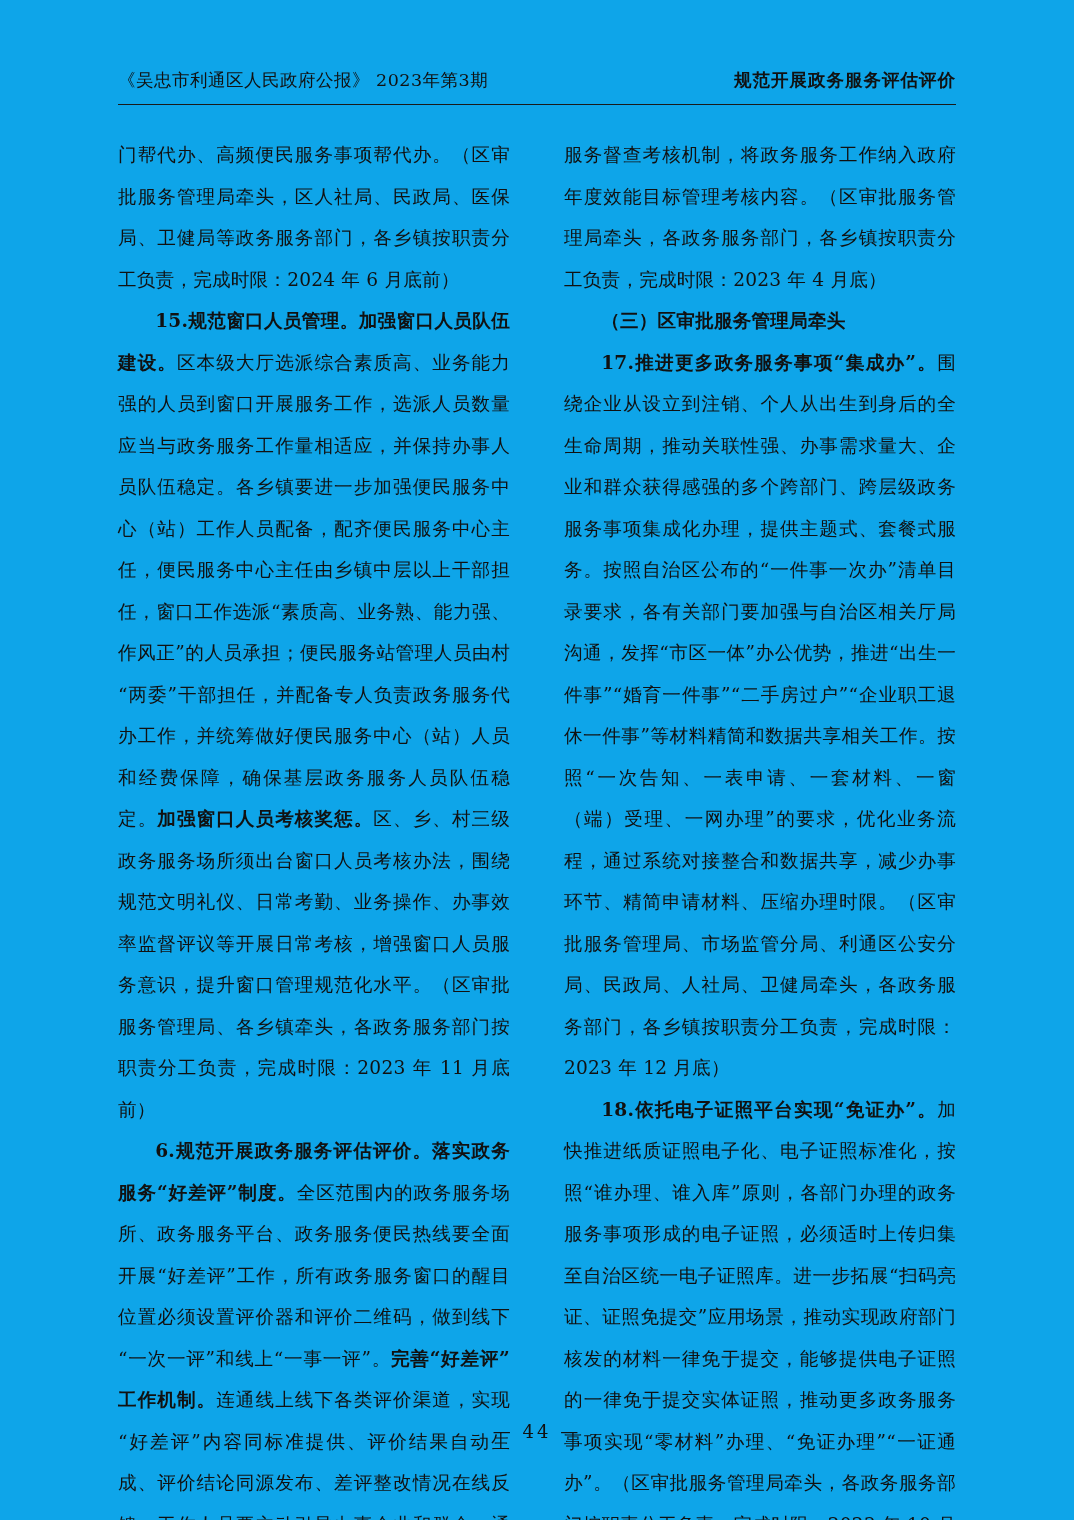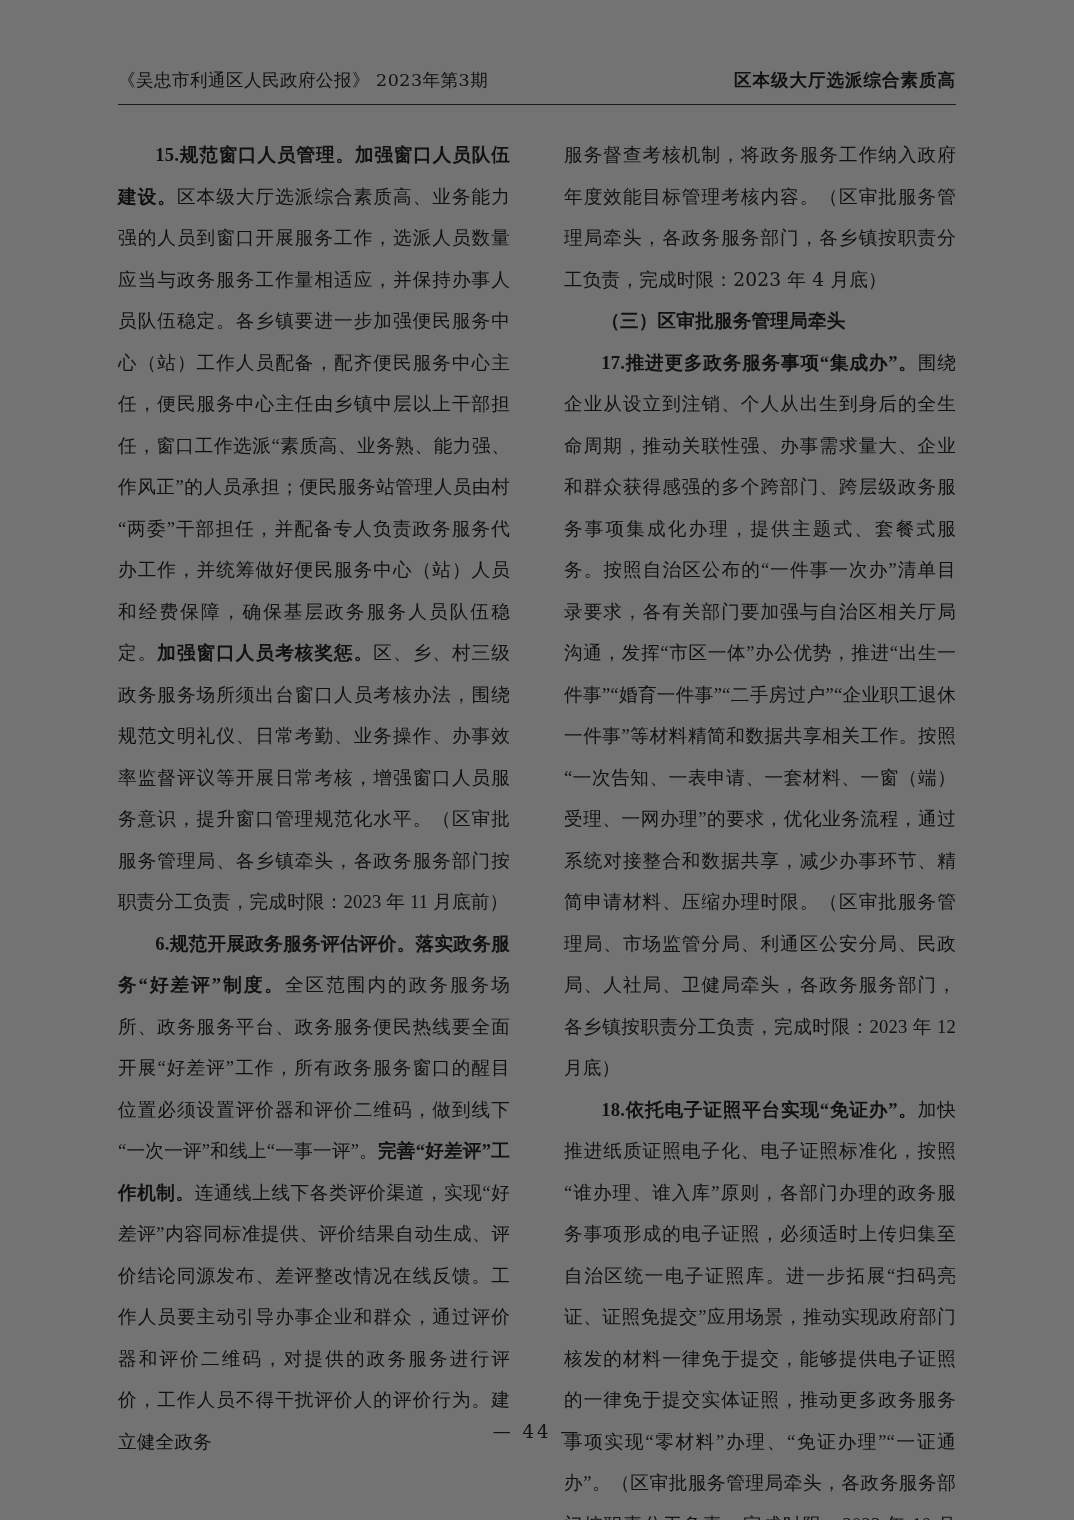--- a/index.html
+++ b/index.html
@@ -5,21 +5,21 @@
   html, body {
     margin: 0;
     padding: 0;
     background: #ffffff;
   }
   .page {
     position: relative;
     width: 1074px;
     height: 1520px;
     margin: 0 auto;
-    background: #737373;
+    background: #0ea5e9;
     font-family: "DejaVu Serif", "Liberation Serif", serif;
     color: #111111;
     overflow: hidden;
   }
 
   
   .header {
     position: absolute;
     top: 68px;
     left: 118px;
@@ -64,21 +64,20 @@
   p.para {
     margin: 0;
     font-size: 18.6px;
     line-height: 41.5px;
     text-align: justify;
     text-justify: inter-ideograph;
     letter-spacing: 0.2px;
   }
   p.indent {
     text-indent: 2em;
-    font-family: Liberation Serif, serif;
   }
   .b {
     font-weight: bold;
   }
 
   
   .footer {
     position: absolute;
     left: 0;
     right: 0;
@@ -88,27 +87,28 @@
     letter-spacing: 3px;
   }
 </style>
 </head>
 <body>
 
 <div class="page">
 
   <div class="header">
     <div class="header-left">《吴忠市利通区人民政府公报》 2023年第3期</div>
-    <div class="header-right">区本级大厅选派综合素质高</div>
+    <div class="header-right">规范开展政务服务评估评价</div>
   </div>
   <div class="header-rule"></div>
 
   <div class="columns">
 
     <div class="col">
+      <p class="para">门帮代办、高频便民服务事项帮代办。（区审批服务管理局牵头，区人社局、民政局、医保局、卫健局等政务服务部门，各乡镇按职责分工负责，完成时限：2024 年 6 月底前）</p>
       <p class="para indent"><span class="b">15.规范窗口人员管理。加强窗口人员队伍建设。</span><span>区本级大厅选派综合素质高、业务能力强的人员到窗口开展服务工作，选派人员数量应当与政务服务工作量相适应，并保持办事人员队伍稳定。各乡镇要进一步加强便民服务中心（站）工作人员配备，配齐便民服务中心主任，便民服务中心主任由乡镇中层以上干部担任，窗口工作选派“素质高、业务熟、能力强、作风正”的人员承担；便民服务站管理人员由村“两委”干部担任，并配备专人负责政务服务代办工作，并统筹做好便民服务中心（站）人员和经费保障，确保基层政务服务人员队伍稳定。</span><span class="b">加强窗口人员考核奖惩。</span><span>区、乡、村三级政务服务场所须出台窗口人员考核办法，围绕规范文明礼仪、日常考勤、业务操作、办事效率监督评议等开展日常考核，增强窗口人员服务意识，提升窗口管理规范化水平。（区审批服务管理局、各乡镇牵头，各政务服务部门按职责分工负责，完成时限：2023 年 11 月底前）</span></p>
       <p class="para indent"><span class="b">6.规范开展政务服务评估评价。落实政务服务“好差评”制度。</span><span>全区范围内的政务服务场所、政务服务平台、政务服务便民热线要全面开展“好差评”工作，所有政务服务窗口的醒目位置必须设置评价器和评价二维码，做到线下“一次一评”和线上“一事一评”。</span><span class="b">完善“好差评”工作机制。</span><span>连通线上线下各类评价渠道，实现“好差评”内容同标准提供、评价结果自动生成、评价结论同源发布、差评整改情况在线反馈。工作人员要主动引导办事企业和群众，通过评价器和评价二维码，对提供的政务服务进行评价，工作人员不得干扰评价人的评价行为。建立健全政务</span></p>
     </div>
 
     <div class="col">
       <p class="para">服务督查考核机制，将政务服务工作纳入政府年度效能目标管理考核内容。（区审批服务管理局牵头，各政务服务部门，各乡镇按职责分工负责，完成时限：2023 年 4 月底）</p>
       <p class="para indent b">（三）区审批服务管理局牵头</p>
       <p class="para indent"><span class="b">17.推进更多政务服务事项“集成办”。</span><span>围绕企业从设立到注销、个人从出生到身后的全生命周期，推动关联性强、办事需求量大、企业和群众获得感强的多个跨部门、跨层级政务服务事项集成化办理，提供主题式、套餐式服务。按照自治区公布的“一件事一次办”清单目录要求，各有关部门要加强与自治区相关厅局沟通，发挥“市区一体”办公优势，推进“出生一件事”“婚育一件事”“二手房过户”“企业职工退休一件事”等材料精简和数据共享相关工作。按照“一次告知、一表申请、一套材料、一窗（端）受理、一网办理”的要求，优化业务流程，通过系统对接整合和数据共享，减少办事环节、精简申请材料、压缩办理时限。（区审批服务管理局、市场监管分局、利通区公安分局、民政局、人社局、卫健局牵头，各政务服务部门，各乡镇按职责分工负责，完成时限：2023 年 12 月底）</span></p>
       <p class="para indent"><span class="b">18.依托电子证照平台实现“免证办”。</span><span>加快推进纸质证照电子化、电子证照标准化，按照“谁办理、谁入库”原则，各部门办理的政务服务事项形成的电子证照，必须适时上传归集至自治区统一电子证照库。进一步拓展“扫码亮证、证照免提交”应用场景，推动实现政府部门核发的材料一律免于提交，能够提供电子证照的一律免于提交实体证照，推动更多政务服务事项实现“零材料”办理、“免证办理”“一证通办”。（区审批服务管理局牵头，各政务服务部门按职责分工负责，完成时限：2023 年 10 月底）</span></p>
 

